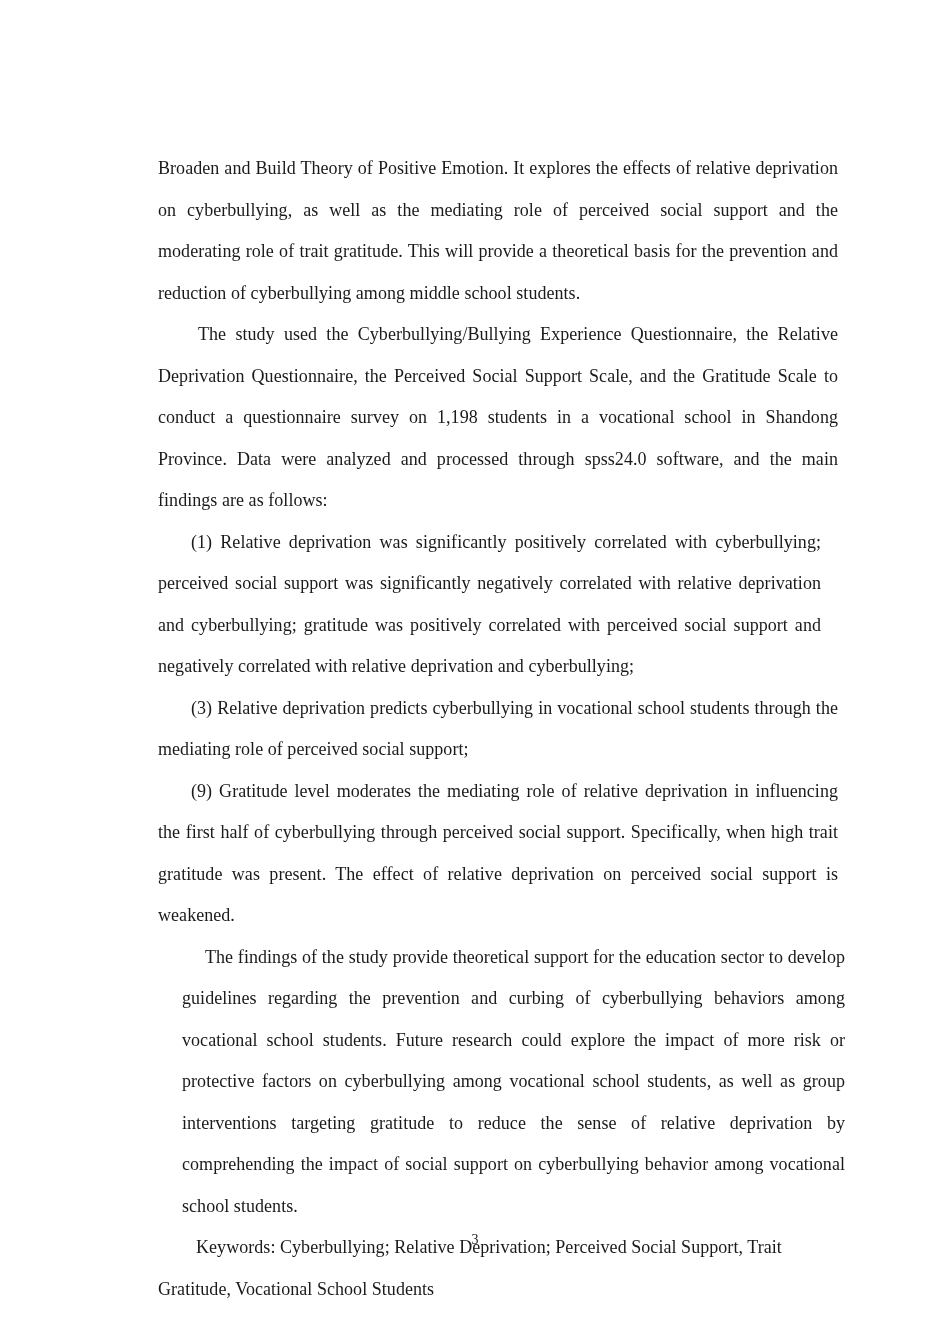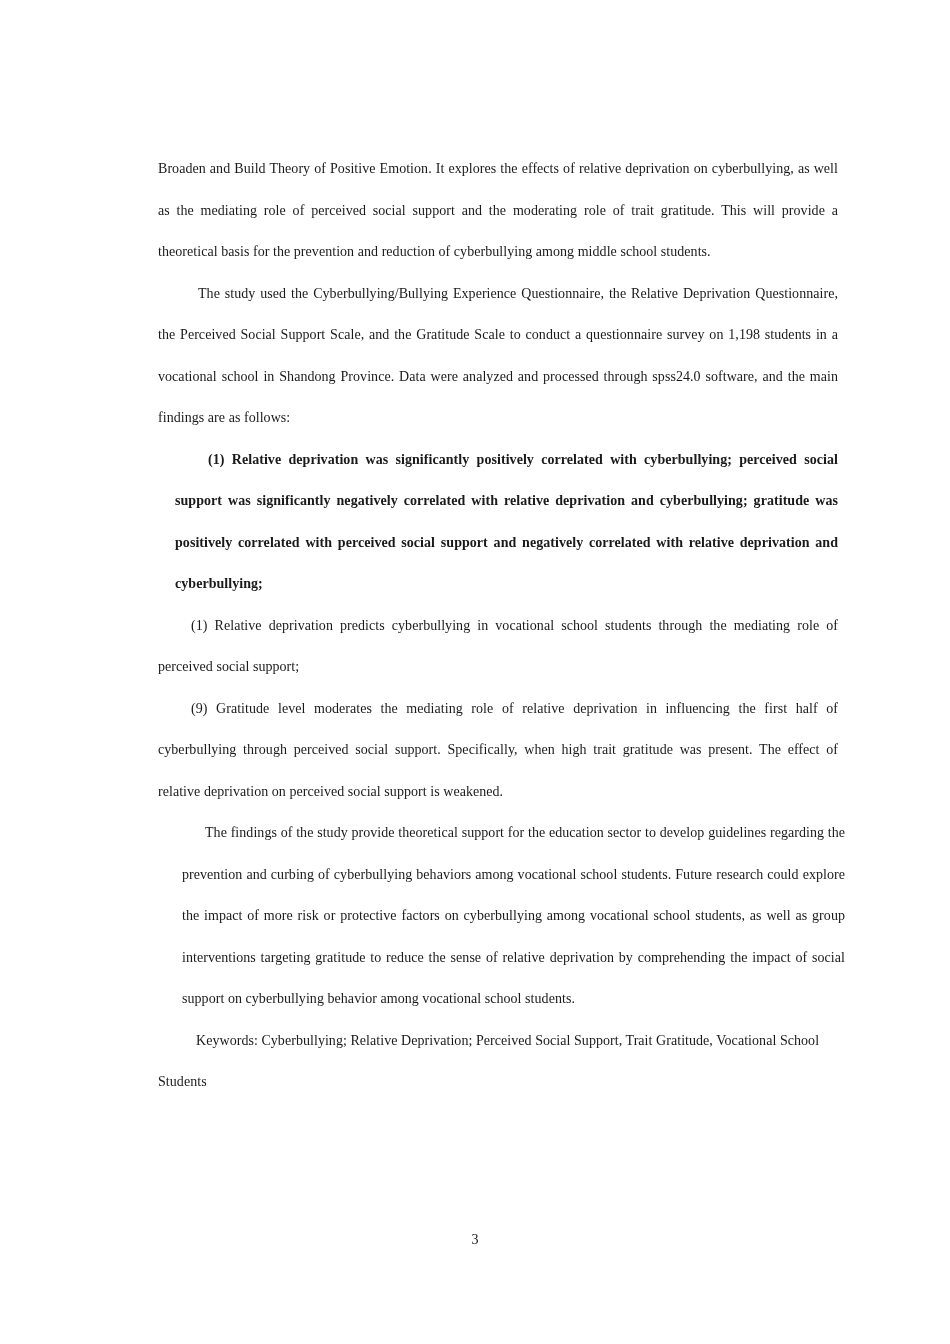--- a/index.html
+++ b/index.html
@@ -24,41 +24,39 @@
     background: #ffffff;
   }
   .text-body {
     position: absolute;
     left: 158px;
     top: 148px;
     width: 680px;
   }
   p.para {
     margin: 0 0 0 0;
-    font-size: 14px;
+    font-size: 18px;
     line-height: 41.5px;
     text-align: justify;
     text-justify: inter-word;
     color: #1a1a1a;
     letter-spacing: 0.05px;
   }
   
   p.para.p-flush {
     text-indent: 0;
   }
   
   p.para.p-indent {
     text-indent: 40px;
   }
   
   p.para.p-item-inset {
-    margin-left: 17px;
     width: 663px;
     text-indent: 33px;
-    font-weight: bold;
   }
   
   p.para.p-item {
     text-indent: 33px;
   }
   
   p.para.p-inset {
     margin-left: 24px;
     width: 663px;
     text-indent: 23px;
@@ -86,21 +84,21 @@
 <div class="page">
 
   <div class="text-body">
 
     <p class="para p-flush">Broaden and Build Theory of Positive Emotion. It explores the effects of relative deprivation on cyberbullying, as well as the mediating role of perceived social support and the moderating role of trait gratitude. This will provide a theoretical basis for the prevention and reduction of cyberbullying among middle school students.</p>
 
     <p class="para p-indent">The study used the Cyberbullying/Bullying Experience Questionnaire, the Relative Deprivation Questionnaire, the Perceived Social Support Scale, and the Gratitude Scale to conduct a questionnaire survey on 1,198 students in a vocational school in Shandong Province. Data were analyzed and processed through spss24.0 software, and the main findings are as follows:</p>
 
     <p class="para p-item-inset">(1) Relative deprivation was significantly positively correlated with cyberbullying; perceived social support was significantly negatively correlated with relative deprivation and cyberbullying; gratitude was positively correlated with perceived social support and negatively correlated with relative deprivation and cyberbullying;</p>
 
-    <p class="para p-item">(1) Relative deprivation predicts cyberbullying in vocational school students through the mediating role of perceived social support;</p>
+    <p class="para p-item">(3) Relative deprivation predicts cyberbullying in vocational school students through the mediating role of perceived social support;</p>
 
     <p class="para p-item">(9) Gratitude level moderates the mediating role of relative deprivation in influencing the first half of cyberbullying through perceived social support. Specifically, when high trait gratitude was present. The effect of relative deprivation on perceived social support is weakened.</p>
 
     <p class="para p-inset">The findings of the study provide theoretical support for the education sector to develop guidelines regarding the prevention and curbing of cyberbullying behaviors among vocational school students. Future research could explore the impact of more risk or protective factors on cyberbullying among vocational school students, as well as group interventions targeting gratitude to reduce the sense of relative deprivation by comprehending the impact of social support on cyberbullying behavior among vocational school students.</p>
 
     <p class="para keywords">Keywords: Cyberbullying; Relative Deprivation; Perceived Social Support, Trait Gratitude, Vocational School Students</p>
 
   </div>
 
   <div class="page-number">3</div>

